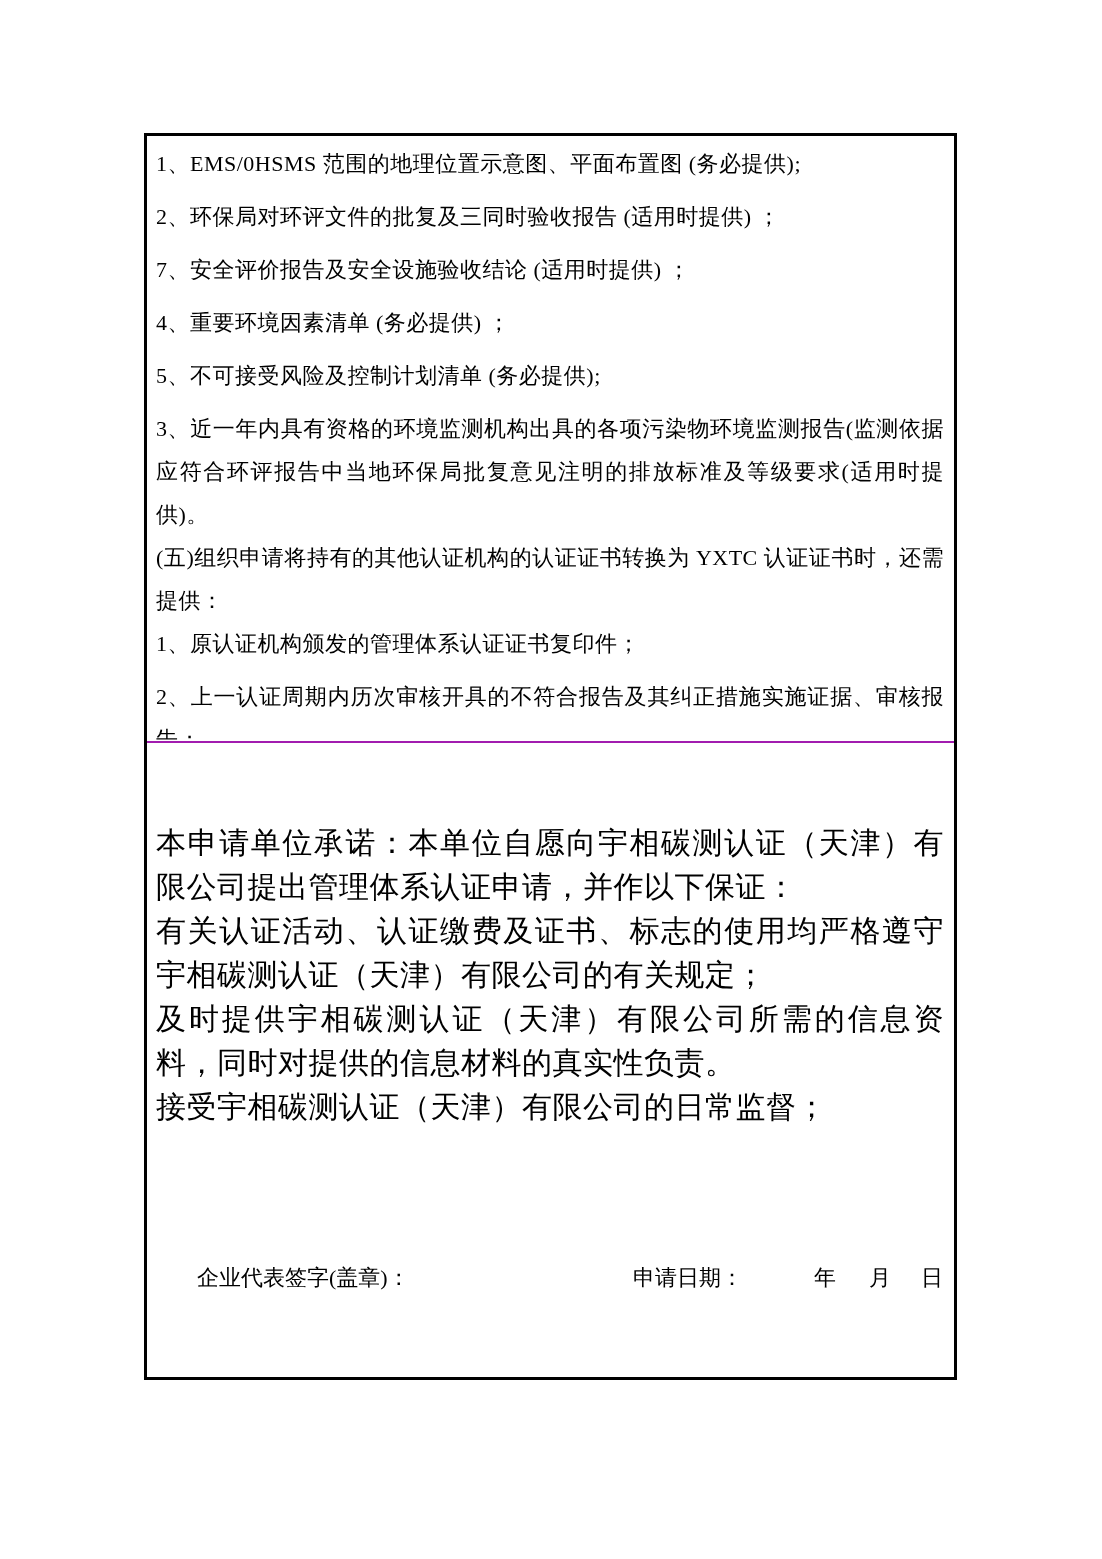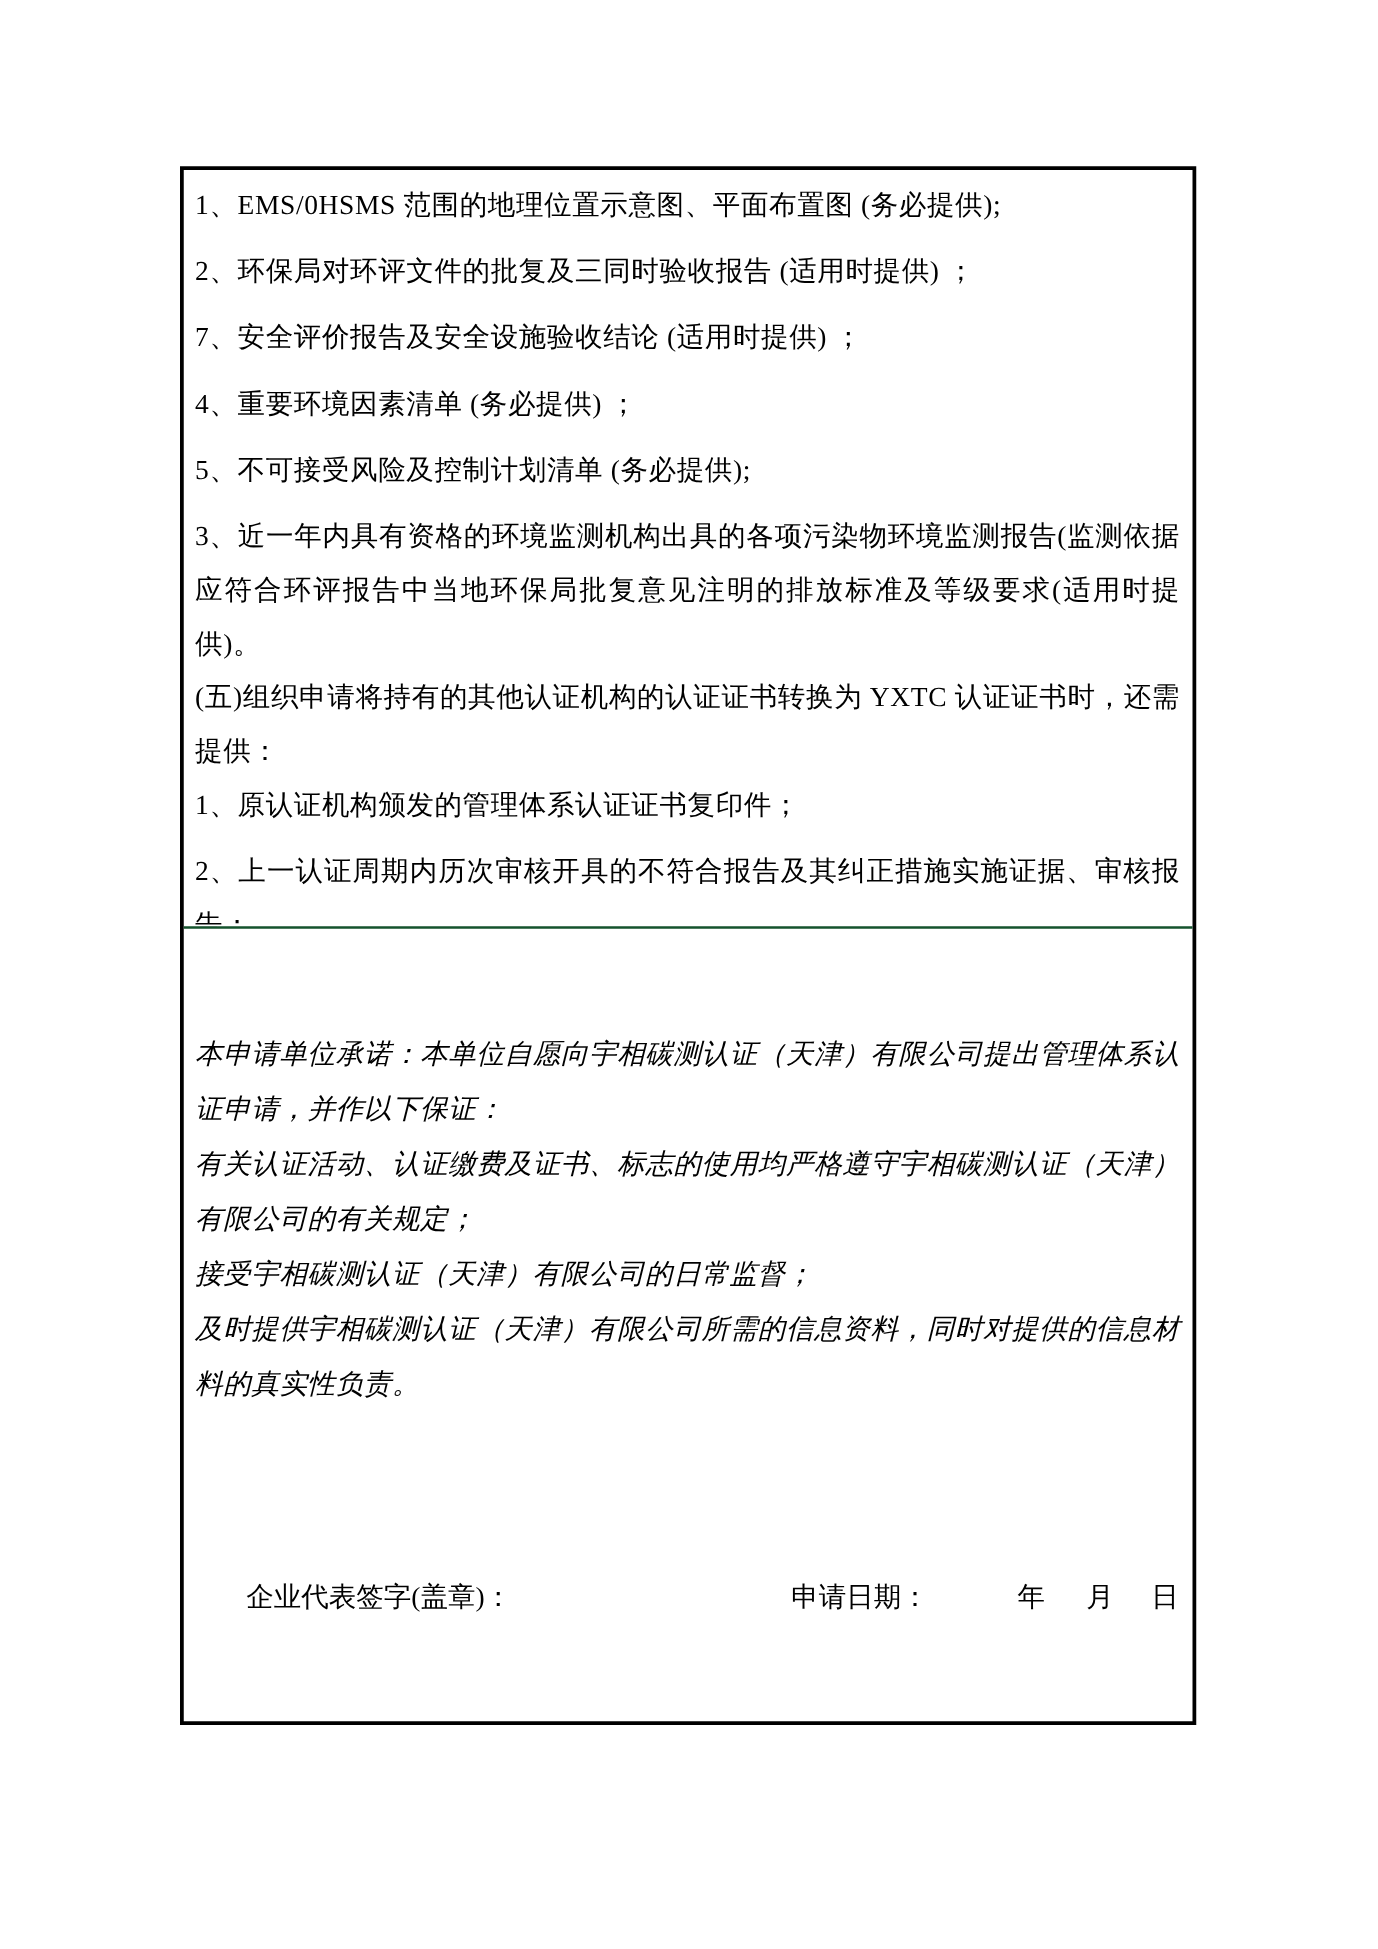--- a/index.html
+++ b/index.html
@@ -26,21 +26,21 @@
     height: 1247px;
     border: 3px solid #000000;
     box-sizing: border-box;
     display: flex;
     flex-direction: column;
     background: #ffffff;
   }
   .cell-top {
     height: 607px;
     box-sizing: border-box;
-    border-bottom: 2px solid #14532d;
+    border-bottom: 2px solid #a21caf;
     padding: 6px 10px 0 9px;
     overflow: hidden;
   }
   .para {
     margin: 0 0 10px 0;
     font-size: 22px;
     line-height: 43px;
     text-align: justify;
     text-justify: inter-ideograph;
     letter-spacing: 0.5px;
@@ -48,26 +48,25 @@
   .para.tight { margin-bottom: 0; }
   .cell-bottom {
     flex: 1;
     box-sizing: border-box;
     position: relative;
     padding: 78px 10px 0 9px;
     overflow: hidden;
   }
   .decl p {
     margin: 0;
-    font-size: 22px;
+    font-size: 30px;
     line-height: 44px;
     text-align: justify;
     text-justify: inter-ideograph;
     letter-spacing: 0.5px;
-    font-style: italic;
   }
   .sign-row {
     position: relative;
     height: 44px;
     margin-top: 127px;
     font-size: 22px;
     line-height: 44px;
   }
   .sign-row span {
     position: absolute;
@@ -96,22 +95,22 @@
       <p class="para tight">(五)组织申请将持有的其他认证机构的认证证书转换为 YXTC 认证证书时，还需提供：</p>
       <p class="para">1、原认证机构颁发的管理体系认证证书复印件；</p>
       <p class="para">2、上一认证周期内历次审核开具的不符合报告及其纠正措施实施证据、审核报告；</p>
 
     </div>
 
     <div class="cell-bottom">
       <div class="decl">
         <p>本申请单位承诺：本单位自愿向宇相碳测认证（天津）有限公司提出管理体系认证申请，并作以下保证：</p>
         <p>有关认证活动、认证缴费及证书、标志的使用均严格遵守宇相碳测认证（天津）有限公司的有关规定；</p>
+        <p>及时提供宇相碳测认证（天津）有限公司所需的信息资料，同时对提供的信息材料的真实性负责。</p>
         <p>接受宇相碳测认证（天津）有限公司的日常监督；</p>
-        <p>及时提供宇相碳测认证（天津）有限公司所需的信息资料，同时对提供的信息材料的真实性负责。</p>
       </div>
 
       <div class="sign-row">
         <span class="s-sign">企业代表签字(盖章)：</span>
         <span class="s-date">申请日期：</span>
         <span class="s-year">年</span>
         <span class="s-month">月</span>
         <span class="s-day">日</span>
       </div>
     </div>

